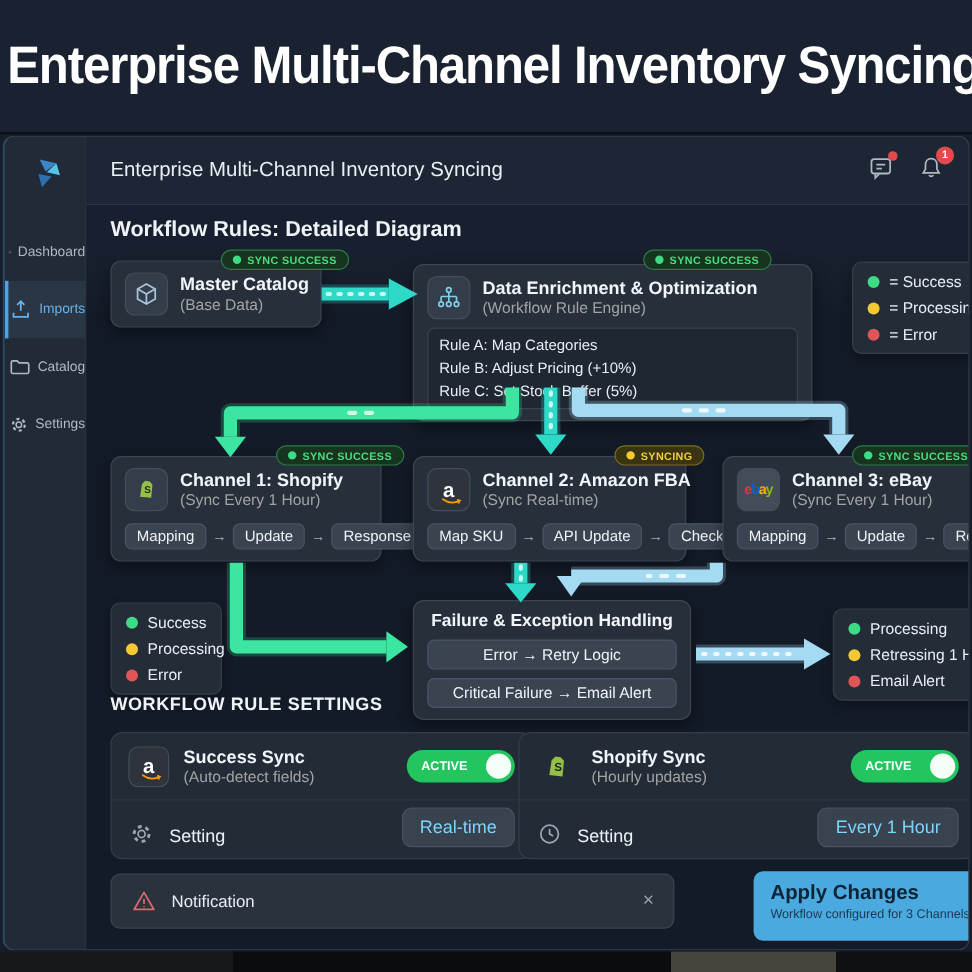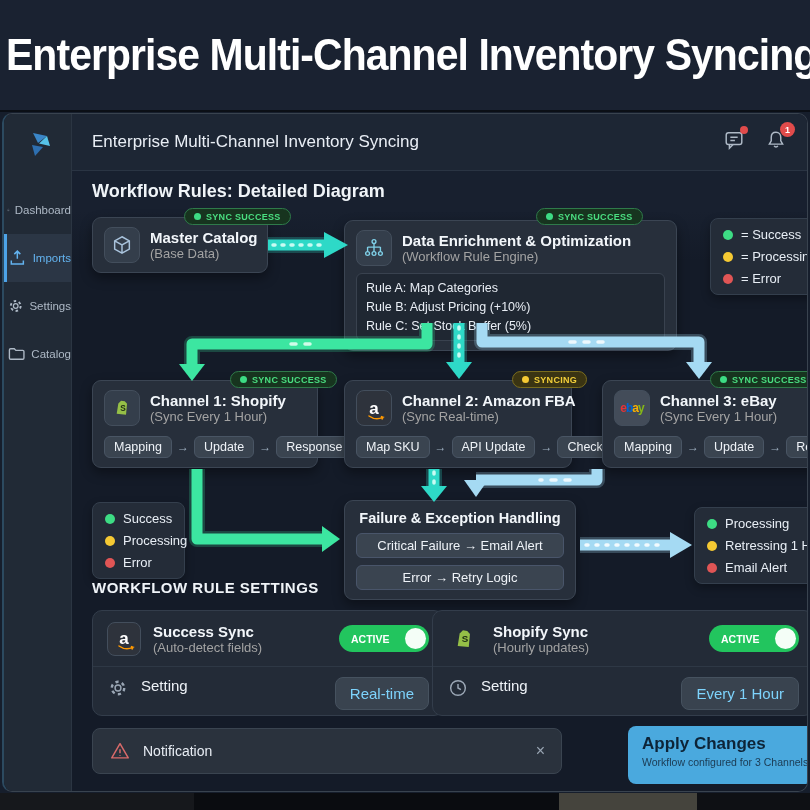--- a/index.html
+++ b/index.html
@@ -93,21 +93,21 @@
                 font-weight:bold; letter-spacing:.5px; }
   .scard { position:absolute; background:#232b37; border:1px solid #333d4b; border-radius:10px;
            overflow:hidden; }
   .scard-top { display:flex; align-items:center; gap:12px; padding:10px 14px; height:56px;
                border-bottom:1px solid #2e3845; }
   .toggle { margin-left:auto; position:relative; background:#22c55e; border-radius:14px;
             height:27px; width:90px; display:flex; align-items:center; padding-left:12px;
             color:#fff; font-size:10.5px; font-weight:bold; cursor:pointer; }
   .knob { position:absolute; right:3px; top:3px; width:21px; height:21px; border-radius:50%;
           background:#f4fef7; }
-  .scard-bot { display:flex; align-items:flex-start; gap:12px; padding:10px 14px; height:49px; }
+  .scard-bot { display:flex; align-items:flex-end; gap:12px; padding:10px 14px; height:49px; }
   .slabel { color:#eef2f7; font-size:15px; }
   .vchip { margin-left:auto; background:#39434f; border:1px solid #46525f; border-radius:8px;
            padding:7px 14px; font-size:15px; color:#7dd3fc; cursor:pointer; white-space:nowrap; }
 
   
   .notif { position:absolute; display:flex; align-items:center; gap:12px; background:#2a323d;
            border:1px solid #3a4450; border-radius:8px; padding:0 16px; color:#e8edf4;
            font-size:14px; }
   .notif .close { margin-left:auto; color:#9aa6b4; font-size:16px; cursor:pointer; }
   .apply { position:absolute; background:#4aa9de; border:none; border-radius:8px; text-align:left;
@@ -150,30 +150,30 @@
         <span>Dashboard</span>
       </div>
       <div class="navitem active">
         <svg width="22" height="22" viewBox="0 0 24 24" fill="none" stroke-width="1.7">
           <path d="M5 15 V19 H19 V15 M12 4 V13 M8.5 7.5 L12 4 L15.5 7.5"></path>
         </svg>
         <span>Imports</span>
       </div>
       <div class="navitem">
         <svg width="22" height="22" viewBox="0 0 24 24" fill="none" stroke-width="1.7">
+          <path d="M3 7 Q3 5.5 4.5 5.5 H9 L11 7.5 H19.5 Q21 7.5 21 9 V17 Q21 18.5 19.5 18.5 H4.5 Q3 18.5 3 17 Z"></path>
+        </svg>
+        <span>Catalog</span>
+      </div>
+      <div class="navitem">
+        <svg width="22" height="22" viewBox="0 0 24 24" fill="none" stroke-width="1.7">
           <circle cx="12" cy="12" r="3.2"></circle>
           <circle cx="12" cy="12" r="6.8" stroke-width="2.6" stroke-dasharray="3.5 3.6"></circle>
         </svg>
         <span>Settings</span>
-      </div>
-      <div class="navitem">
-        <svg width="22" height="22" viewBox="0 0 24 24" fill="none" stroke-width="1.7">
-          <path d="M3 7 Q3 5.5 4.5 5.5 H9 L11 7.5 H19.5 Q21 7.5 21 9 V17 Q21 18.5 19.5 18.5 H4.5 Q3 18.5 3 17 Z"></path>
-        </svg>
-        <span>Catalog</span>
       </div>
     </aside>
 
     <header class="appbar">
       <span class="appbar-title">Enterprise Multi-Channel Inventory Syncing</span>
       <div class="appbar-icons">
         <div class="icon-btn">
           <svg width="22" height="22" viewBox="0 0 24 24" fill="none" stroke="#aeb9c6" stroke-width="1.6">
             <rect x="3.5" y="4" width="17" height="13" rx="2.5"></rect>
             <path d="M8 9 H16 M8 12.5 H13 M7 17 V21 L11 17"></path>
@@ -338,22 +338,22 @@
           <span>Processing</span>
           </div>
         <div class="lrow">
             <i class="dot r"></i>
           <span>Error</span>
           </div>
       </div>
 
       <div class="node failure" style="left:272px; top:329px; width:232px;">
         <div class="nt">Failure &amp; Exception Handling</div>
+        <div class="frow">Error → Retry Logic</div>
         <div class="frow">Critical Failure → Email Alert</div>
-        <div class="frow">Error → Retry Logic</div>
       </div>
 
       <div class="legend" style="left:622px; top:336px; width:145px;">
         <div class="lrow">
             <i class="dot g"></i>
           <span>Processing</span>
           </div>
         <div class="lrow">
             <i class="dot y"></i>
           <span>Retressing 1 Hour</span>

